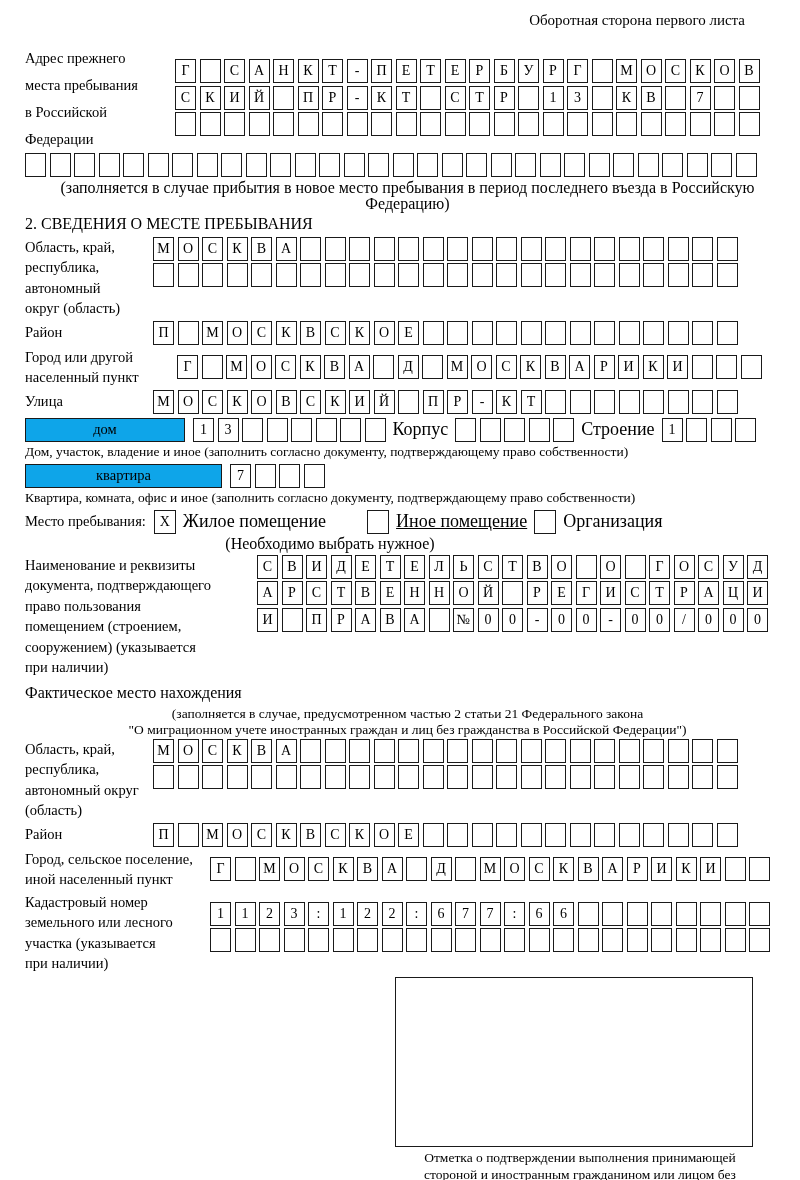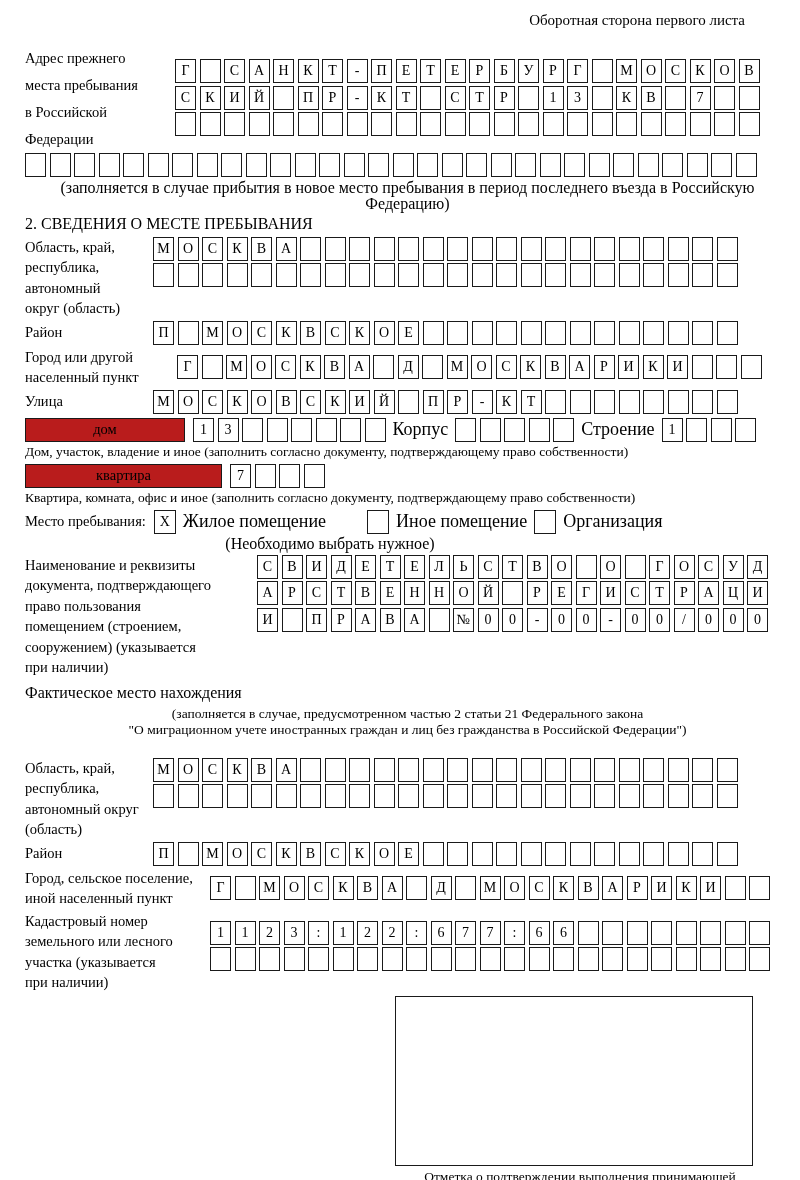--- a/index.html
+++ b/index.html
@@ -17,36 +17,36 @@
   .cell{
     width:19px;height:22px;border:1.5px solid #1a1a1a;flex:0 0 auto;
     display:flex;align-items:center;justify-content:center;
     font-size:14px;line-height:1;background:#fff;
   }
   .caption{ font-size:16px;text-align:center;line-height:16px;margin:2px 0 3px 0; }
   .caption-left{ font-size:13.5px;text-align:left;line-height:16px;margin:2px 0 4px 0; }
   .h2{ font-weight:normal;font-size:16px;text-align:left;margin:3px 0 4px 0; }
   .widebox{
     border:1.5px solid #1a1a1a;height:22px;display:flex;align-items:center;
-    justify-content:center;font-size:14.5px;flex:0 0 auto;background:#b91c1c;
+    justify-content:center;font-size:14.5px;flex:0 0 auto;background:#0ea5e9;
   }
   .inlbl{ font-size:18px;margin:0 7px;flex:0 0 auto; }
   .chk{
     width:20px;height:22px;border:1.5px solid #1a1a1a;display:flex;flex:0 0 auto;
     align-items:center;justify-content:center;font-size:14px;background:#fff;
   }
   .stamp-box{
     width:356px;height:168px;border:1.8px solid #1a1a1a;margin-left:370px;margin-top:3px;
     background:#fff;
   }
   .stamp-cap{
     width:420px;margin-left:345px;text-align:center;
     font-size:13.5px;line-height:17px;white-space:pre-line;margin-top:2px;
   }
-  .subtitle{ font-size:13.5px;text-align:center;line-height:16.5px;white-space:pre-line;margin-bottom:19px; }
+  .subtitle{ font-size:13.5px;text-align:center;line-height:16.5px;white-space:pre-line;margin-bottom:0; }
   .mt2{margin-top:2px;} .mt4{margin-top:4px;} .mt6{margin-top:6px;}
 </style>
 </head>
 <body>
 
 <div class="page">
 
   <div class="hdr">Оборотная сторона первого листа</div>
 
   <div class="flexrow" style="margin-top:16px;align-items:center;">
@@ -362,21 +362,21 @@
         <span class="cell"></span>
       </div>
   </div>
   <div class="caption-left">Квартира, комната, офис и иное (заполнить согласно документу, подтверждающему право собственности)</div>
 
   <div class="flexrow vcenter mt2">
     <div class="lbl" style="flex:0 0 auto;">Место пребывания:</div>
     <div class="chk" style="margin-left:8px;">X</div>
     <div class="inlbl" style="margin-right:41px;">Жилое помещение</div>
     <div class="chk"></div>
-    <div class="inlbl" style="">Иное помещение</div>
+    <div class="inlbl" style="text-decoration:underline;">Иное помещение</div>
     <div class="chk"></div>
     <div class="inlbl">Организация</div>
   </div>
   <div class="caption" style="width:330px;margin-left:140px;">(Необходимо выбрать нужное)</div>
 
   <div class="flexrow mt2">
     <div class="lbl" style="width:232px;">Наименование и реквизиты
 документа, подтверждающего
 право пользования
 помещением (строением,

